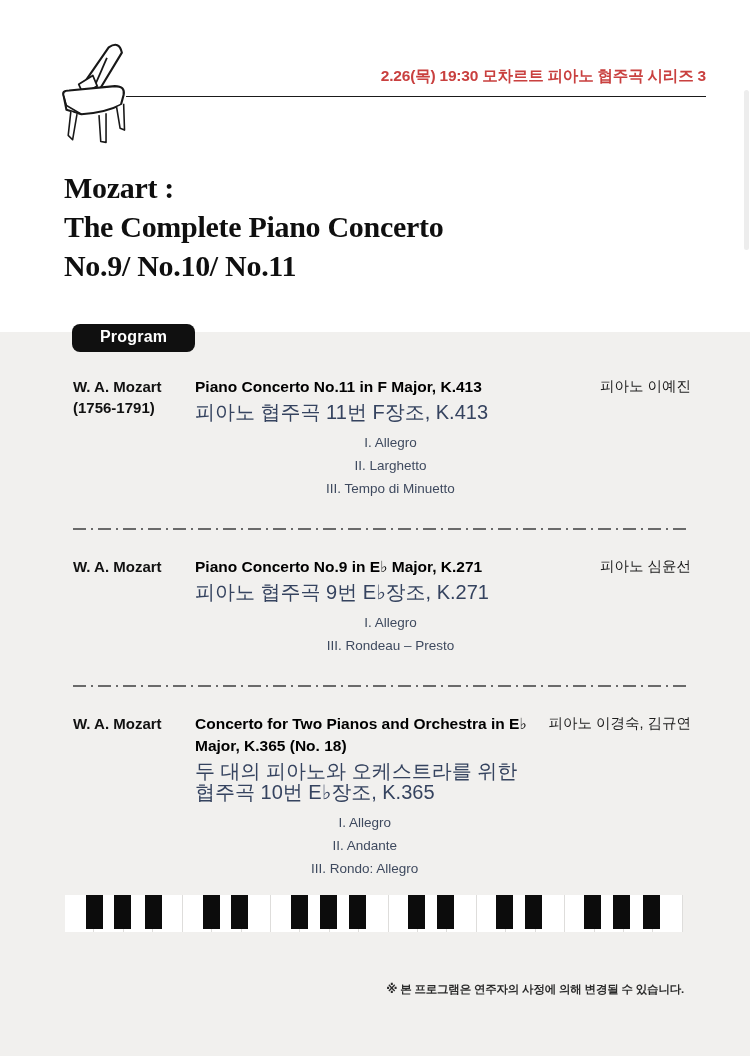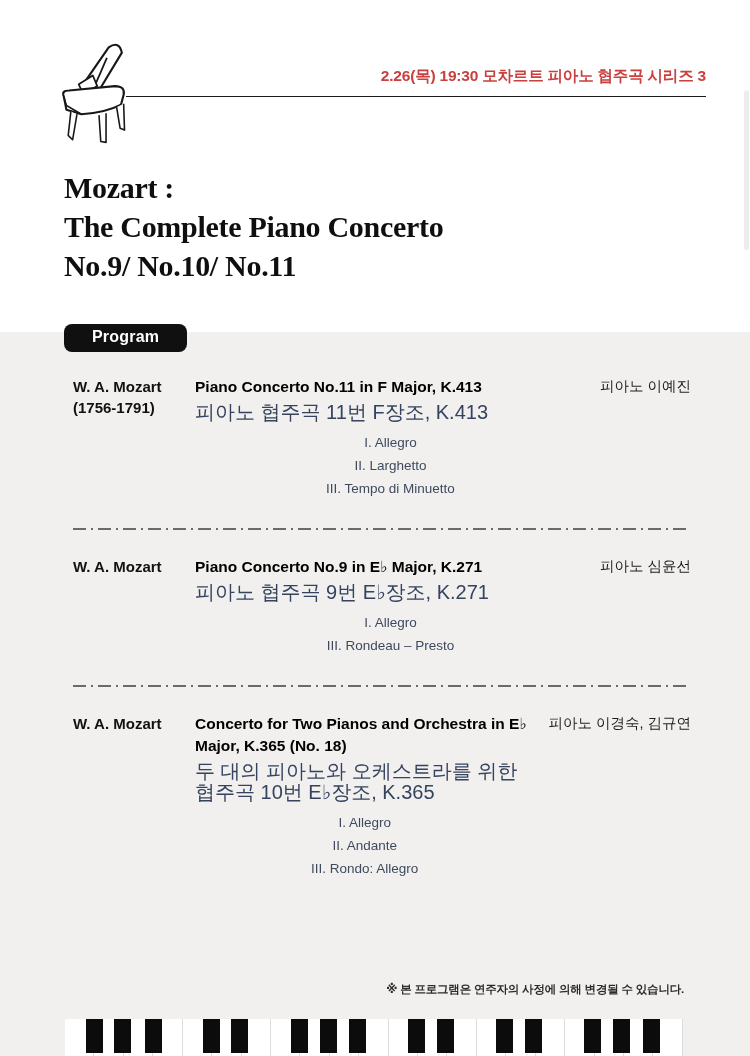--- a/index.html
+++ b/index.html
@@ -3,21 +3,21 @@
 <meta charset="utf-8">
 <style>
   html,body{margin:0;padding:0;}
   body{
     width:750px;height:1056px;
     font-family:"Liberation Sans","DejaVu Sans",sans-serif;
     background:#ffffff;
     position:relative;
     overflow:hidden;
   }
-  .page{position:absolute;inset:0;width:750px;height:1056px;background:#ffffff;}
+  .page{position:absolute;inset:0;width:750px;height:932px;background:#ffffff;}
 
   
   .band{position:absolute;left:0;top:332px;width:750px;height:724px;background:#f1f0ee;}
 
   
   .event-info{
     position:absolute;top:66px;right:44px;
     font-size:15.5px;font-weight:bold;color:#c9403f;
     letter-spacing:-0.2px;
   }
@@ -31,21 +31,21 @@
   .main-title{
     position:absolute;left:64px;top:168px;
     font-size:30px;line-height:39px;font-weight:800;color:#0f0f0f;
     letter-spacing:-0.3px;
     font-family:Liberation Serif, serif;
   }
   .main-title div{white-space:nowrap;}
 
   
   .program-badge{
-    position:absolute;left:64px;top:324px;
+    position:absolute;left:72px;top:324px;
     background:#101010;color:#ffffff;
     font-size:16px;font-weight:bold;
     padding:4px 28px 6px 28px;border-radius:8px;
     letter-spacing:0.2px;
   }
 
   
   .program-list{position:absolute;left:66px;top:376px;width:618px;margin-left:7px;}
   .entry{
     display:grid;grid-template-columns:122px 1fr auto;

